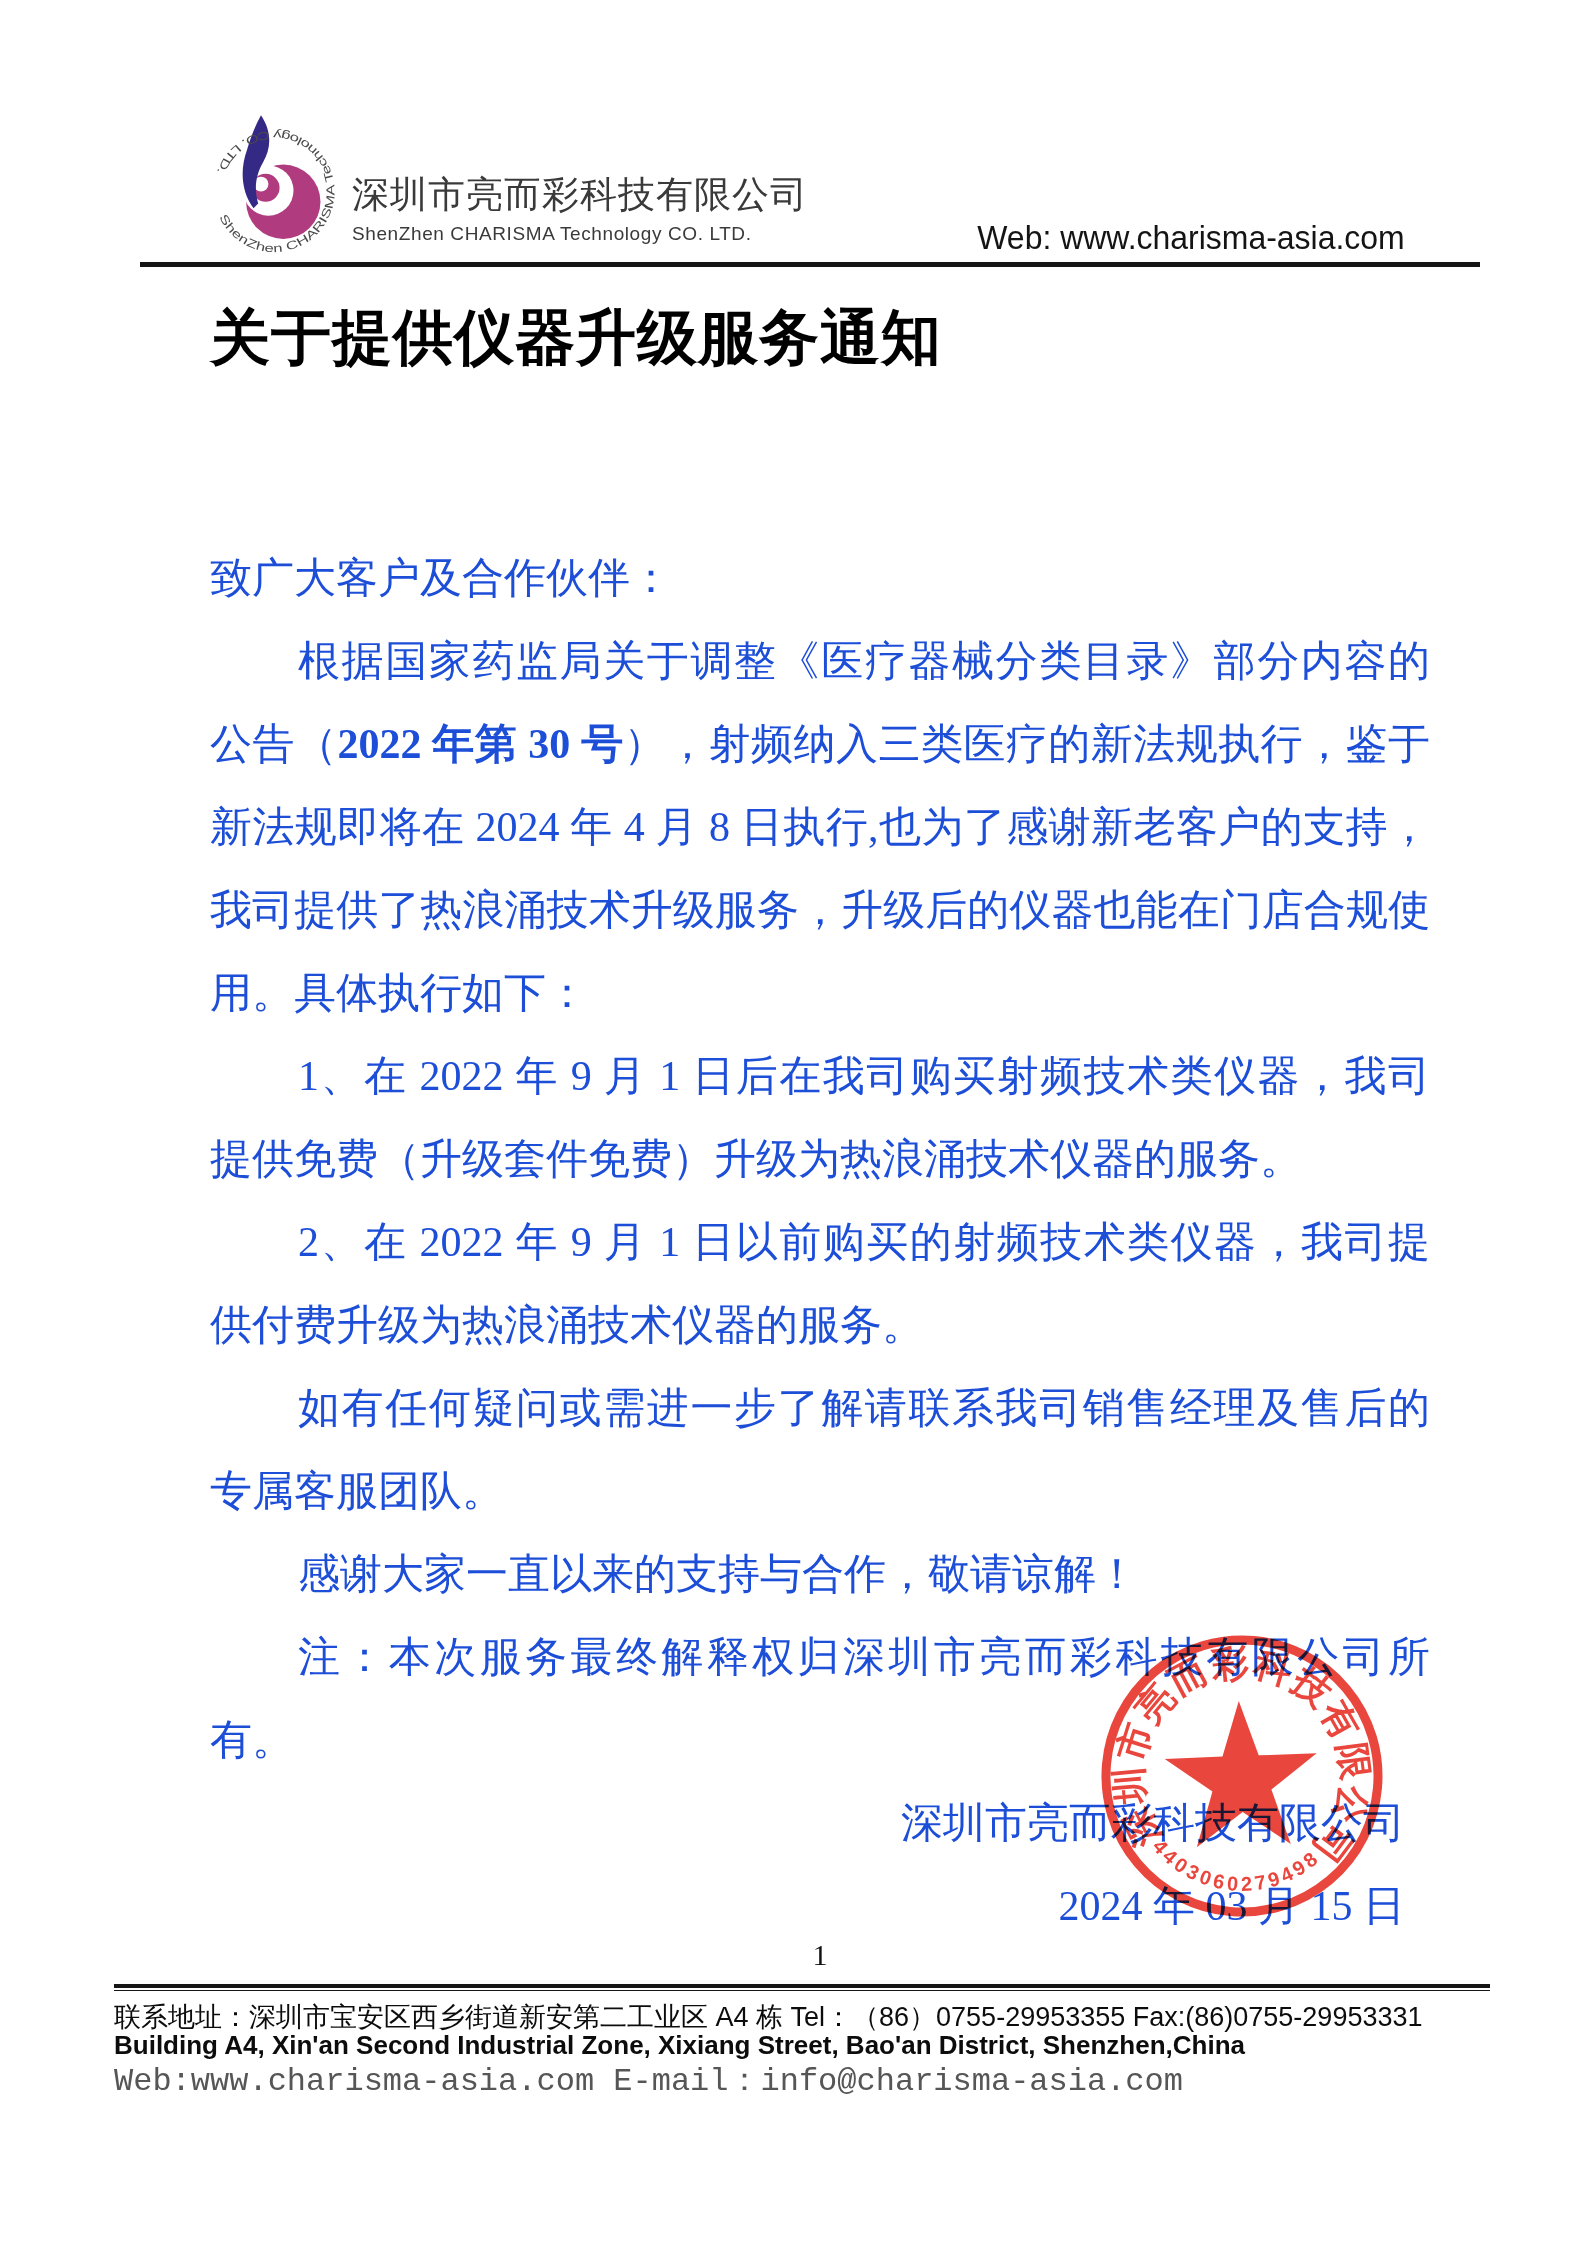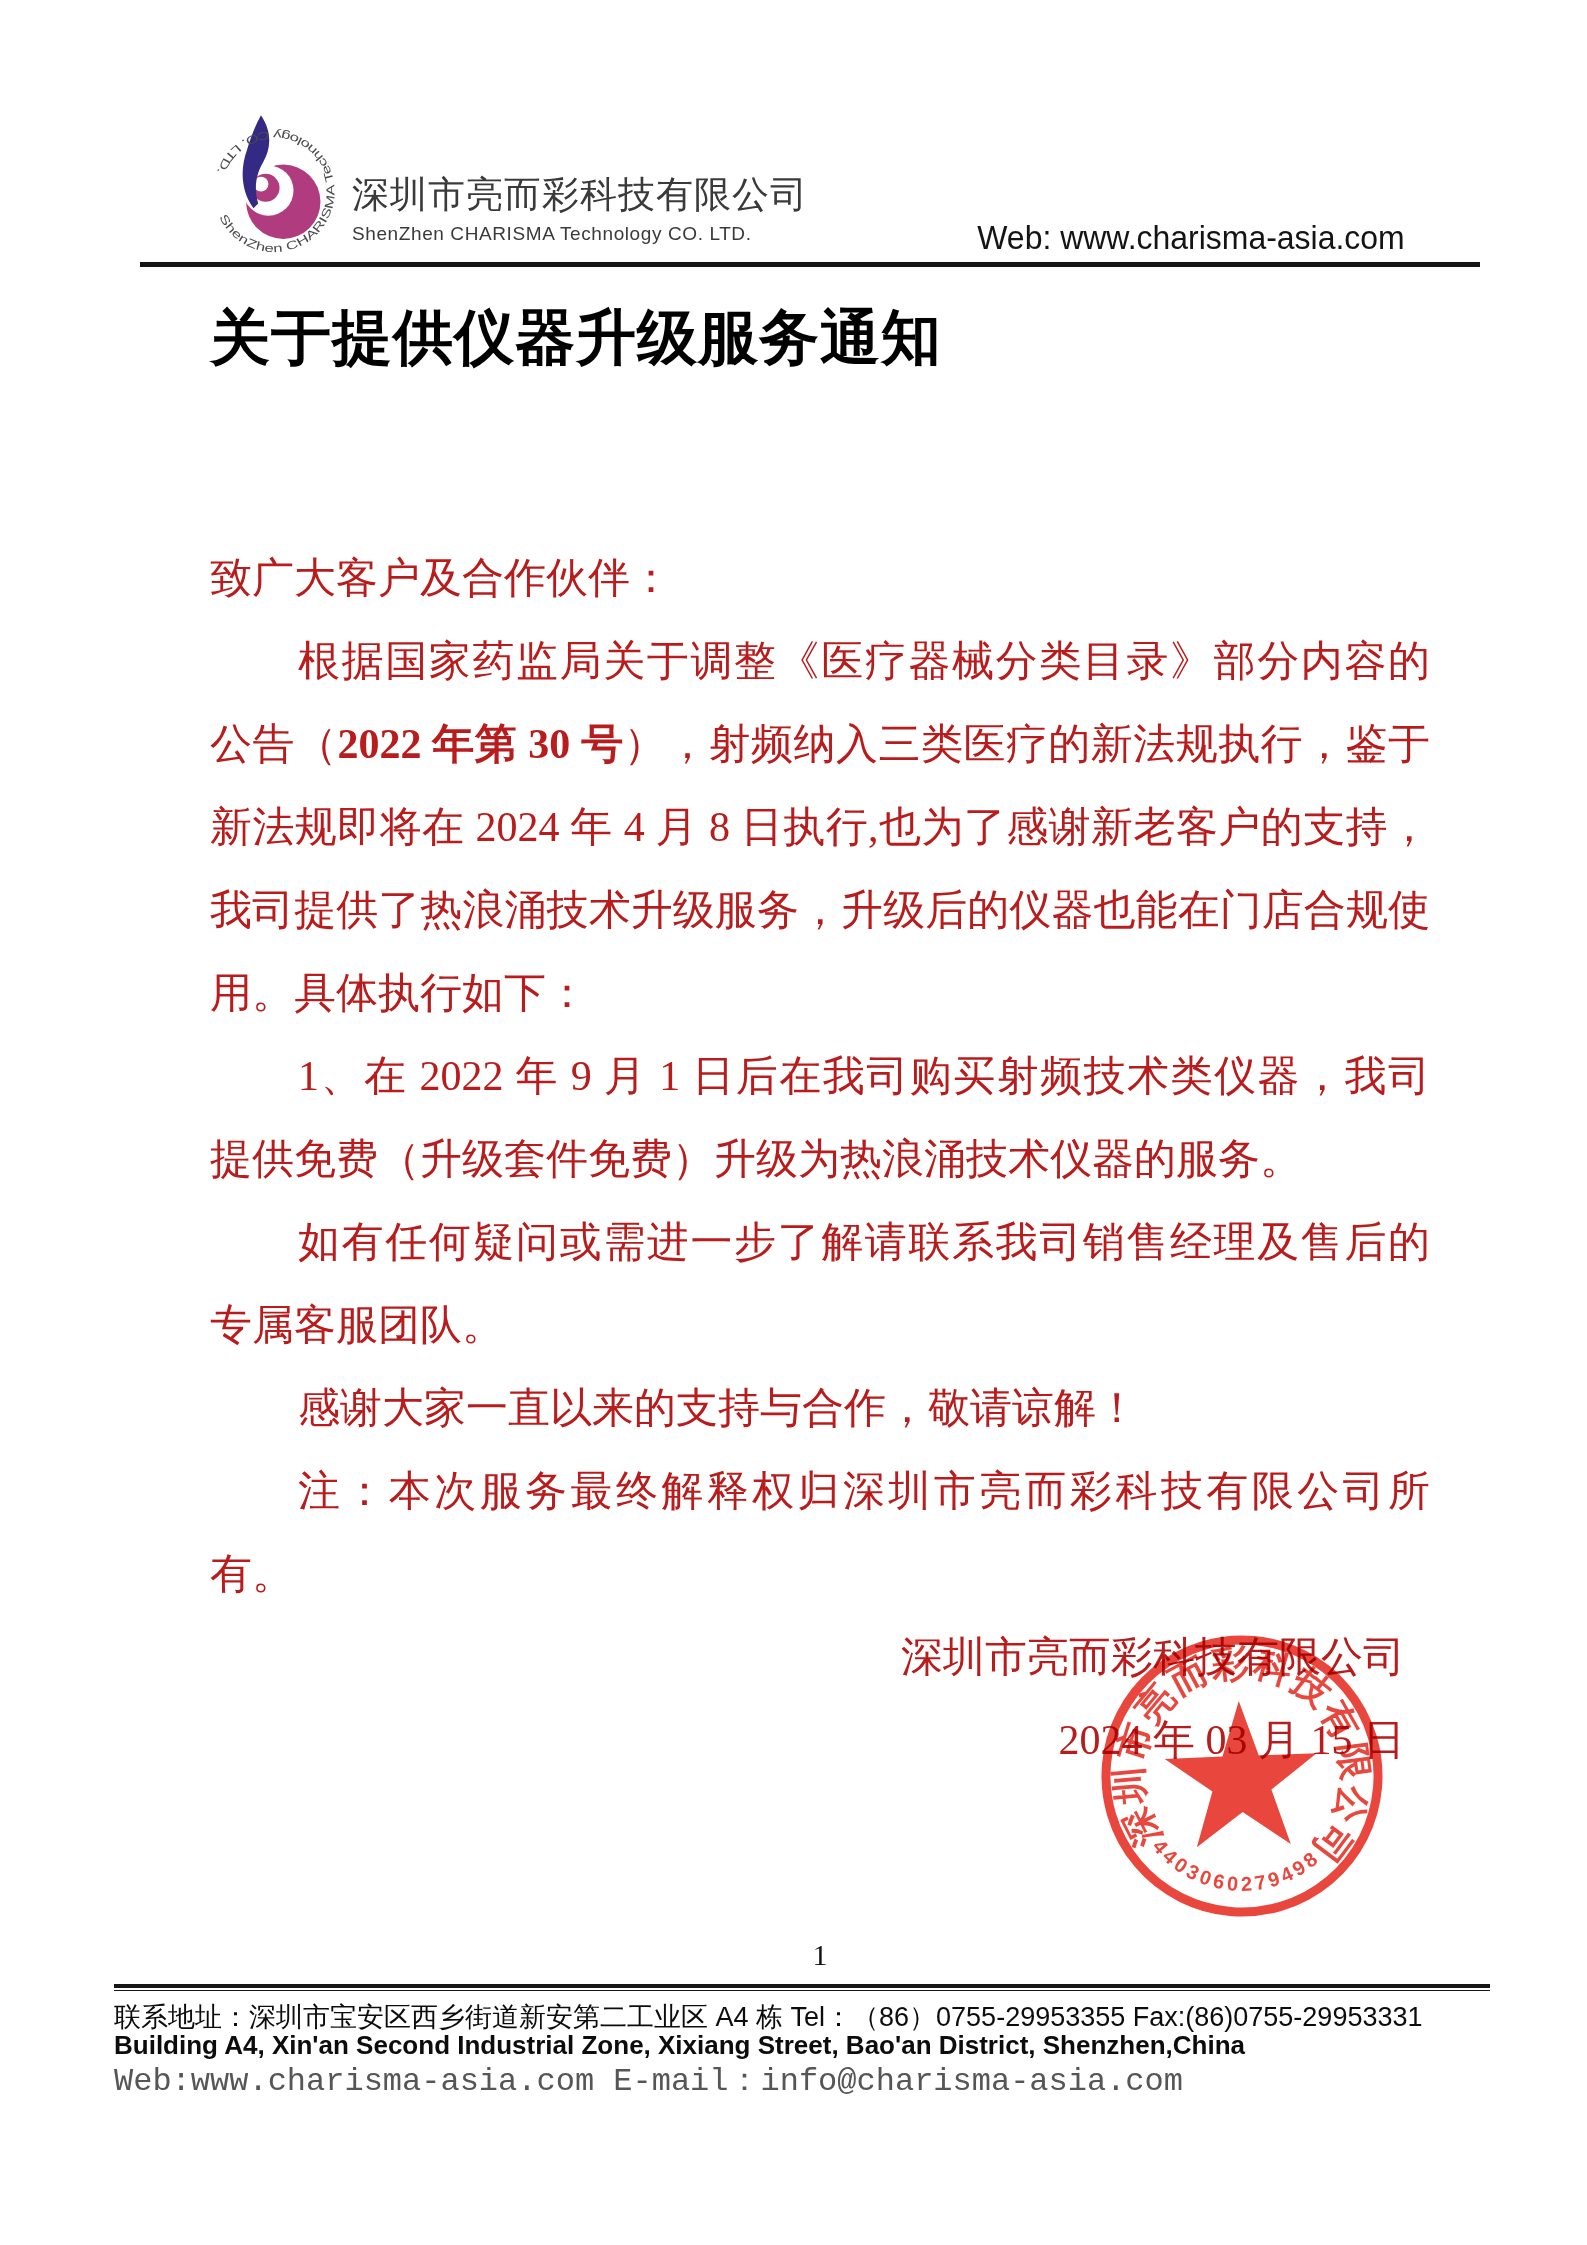--- a/index.html
+++ b/index.html
@@ -39,21 +39,21 @@
   .doc-title {
     position:absolute; top:296px; left:210px; width:1220px;
     margin:0; text-align:left;
     font-size:60px; font-weight:bold; line-height:84px;
     letter-spacing:1px;
   }
 
   
   .content {
     position:absolute; left:210px; top:537px; width:1220px;
-    font-size:42px; line-height:83px; color:#b91c1c;
+    font-size:42px; line-height:83px; color:#1d4ed8;
     text-align:justify;
   }
   .content p { margin:0; }
   .content p.indent { text-indent:88px; }
   .content p.right { text-align:right; padding-right:25px; }
   .content .bold { font-weight:bold; }
 
   
   .seal {
     position:absolute; left:1092px; top:1626px; width:300px; height:300px;
@@ -116,20 +116,21 @@
   <div class="web-label">Web: www.charisma-asia.com</div>
   <div class="header-rule"></div>
 
   <h1 class="doc-title">关于提供仪器升级服务通知</h1>
 
   <div class="content">
     <div>
         <p><span>致广大客户及合作伙伴：</span></p>
         <p class="indent"><span>根据国家药监局关于调整《医疗器械分类目录》部分内容的公告（</span><span class="bold">2022 年第 30 号</span><span>），射频纳入三类医疗的新法规执行，鉴于新法规即将在 2024 年 4 月 8 日执行,也为了感谢新老客户的支持，我司提供了热浪涌技术升级服务，升级后的仪器也能在门店合规使用。具体执行如下：</span></p>
         <p class="indent"><span>1、在 2022 年 9 月 1 日后在我司购买射频技术类仪器，我司提供免费（升级套件免费）升级为热浪涌技术仪器的服务。</span></p>
+        <p class="indent"><span>2、在 2022 年 9 月 1 日以前购买的射频技术类仪器，我司提供付费升级为热浪涌技术仪器的服务。</span></p>
         <p class="indent"><span>如有任何疑问或需进一步了解请联系我司销售经理及售后的专属客服团队。</span></p>
         <p class="indent"><span>感谢大家一直以来的支持与合作，敬请谅解！</span></p>
         <p class="indent"><span>注：本次服务最终解释权归深圳市亮而彩科技有限公司所有。</span></p>
       </div>
     <p class="right">深圳市亮而彩科技有限公司</p>
     <p class="right">2024 年 03 月 15 日</p>
   </div>
 
   <svg class="seal" viewBox="0 0 300 300" xmlns="http://www.w3.org/2000/svg">
     <defs>

